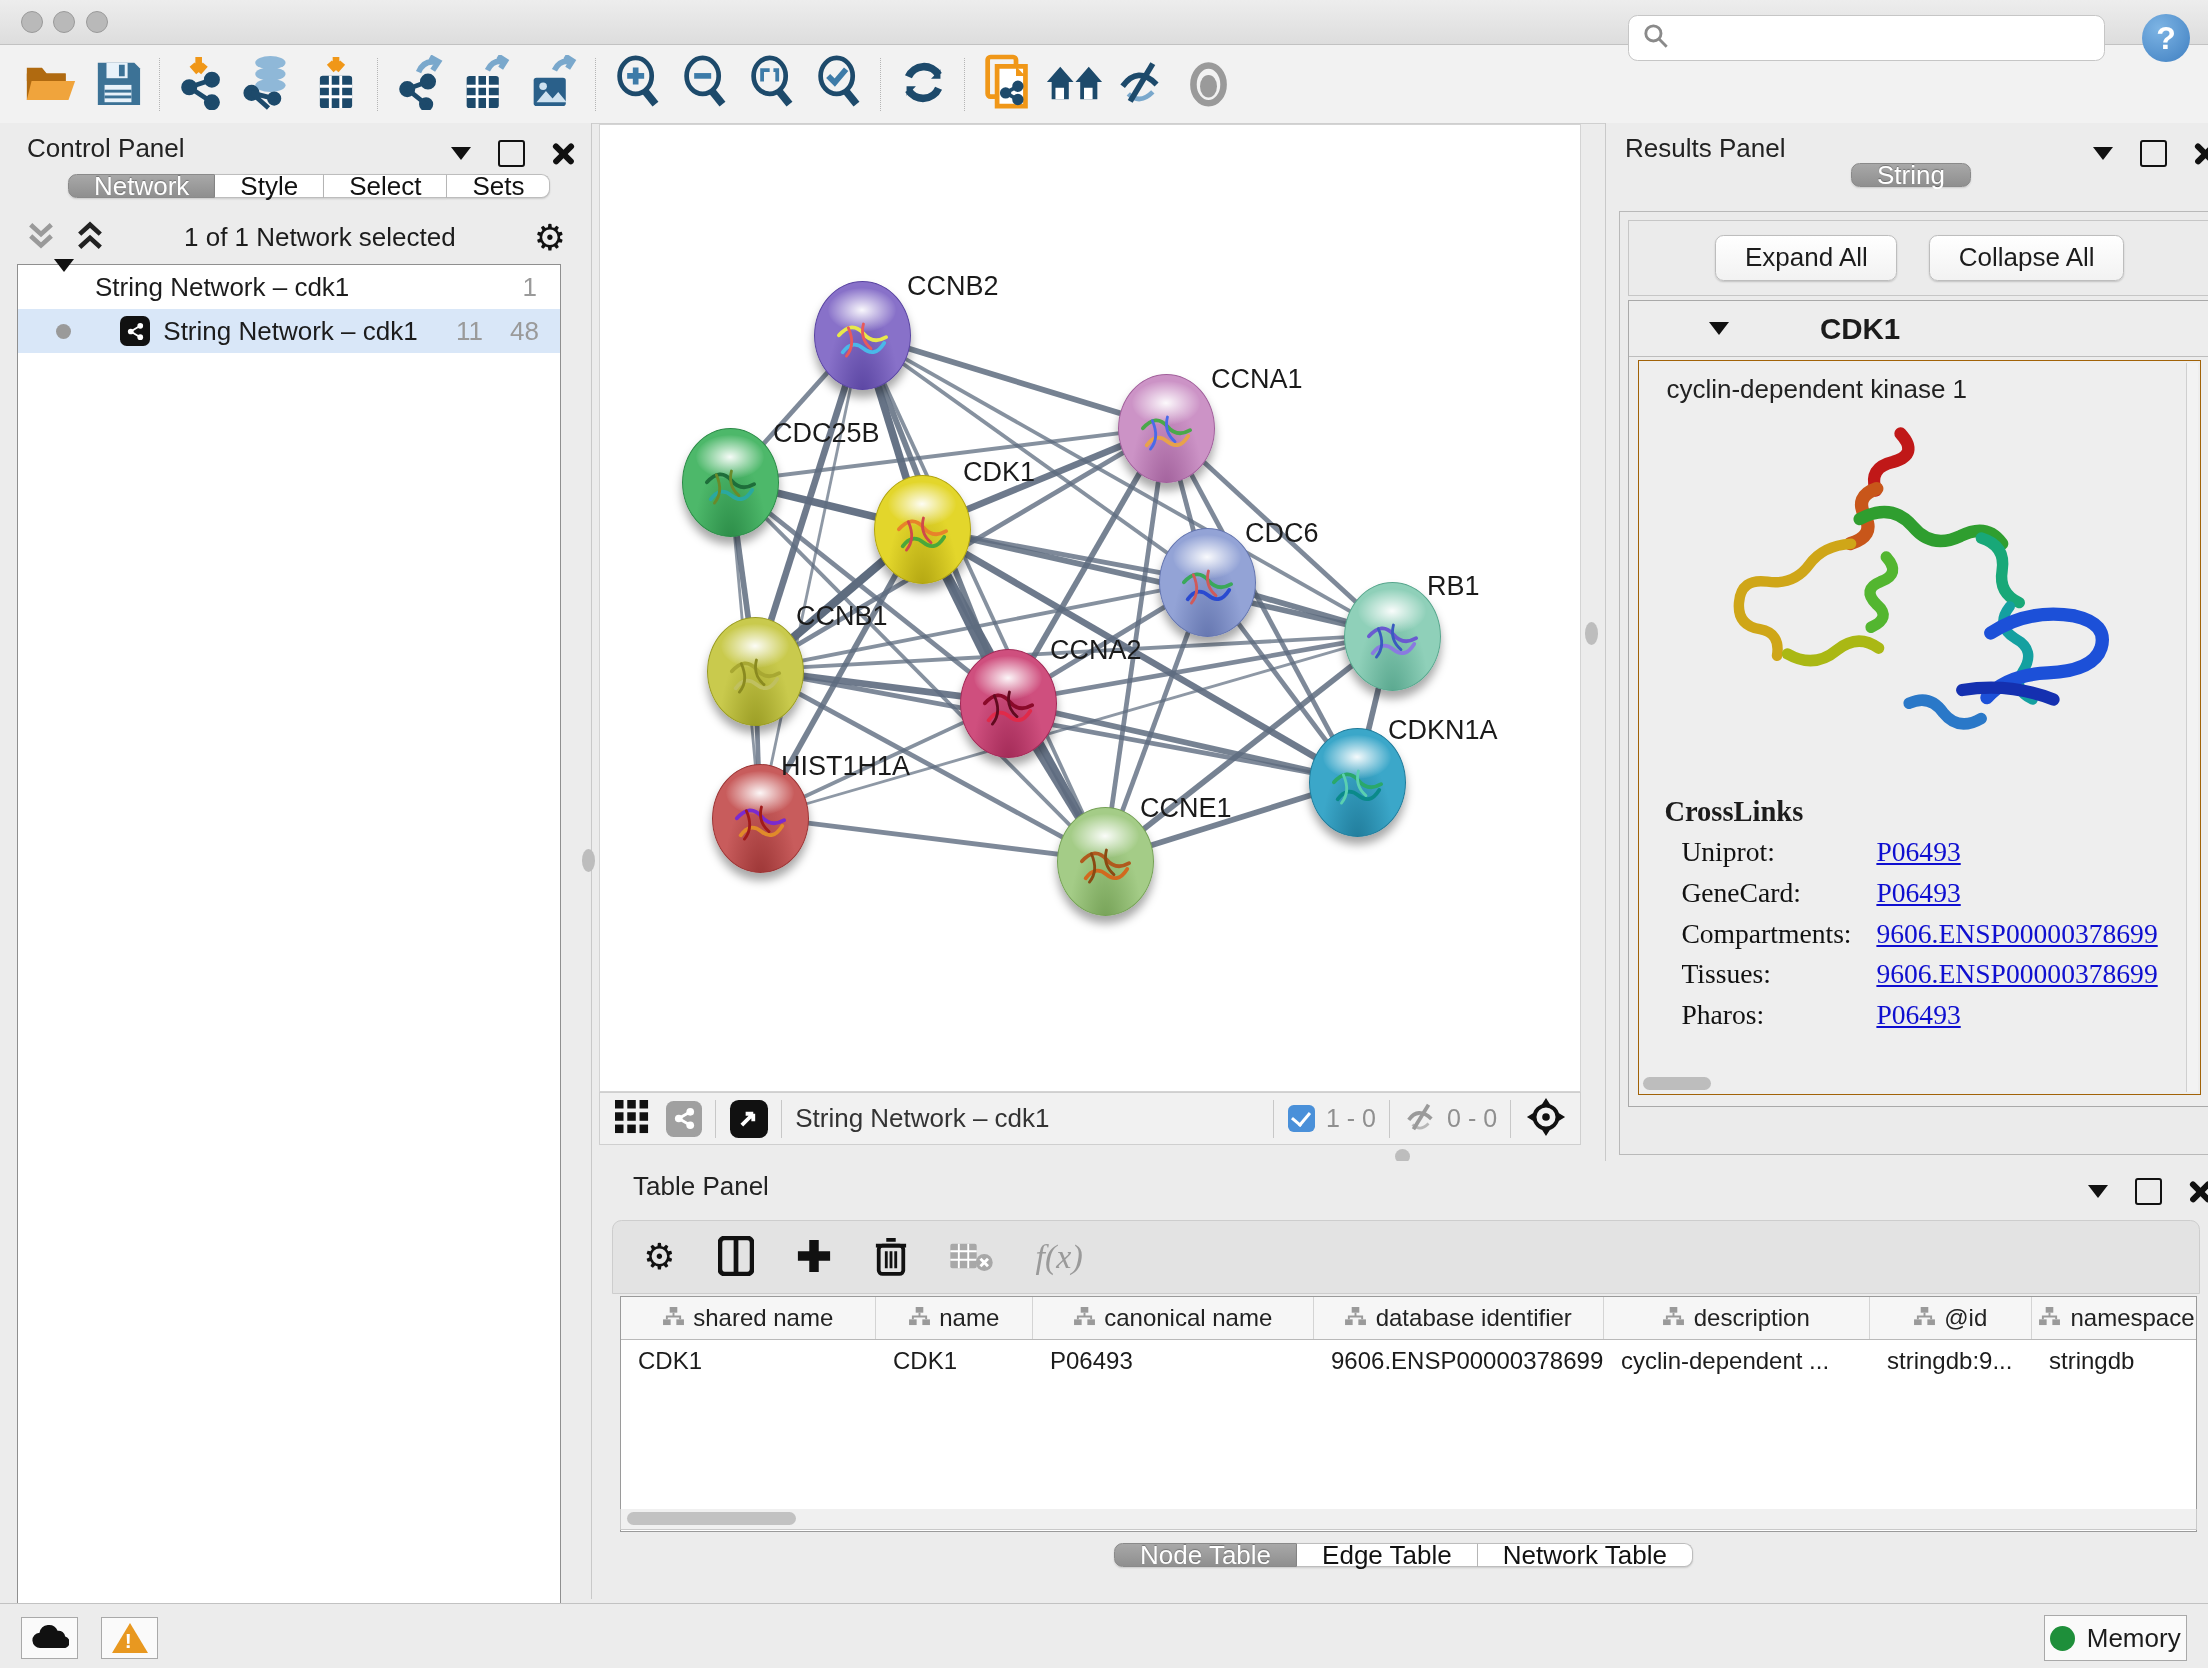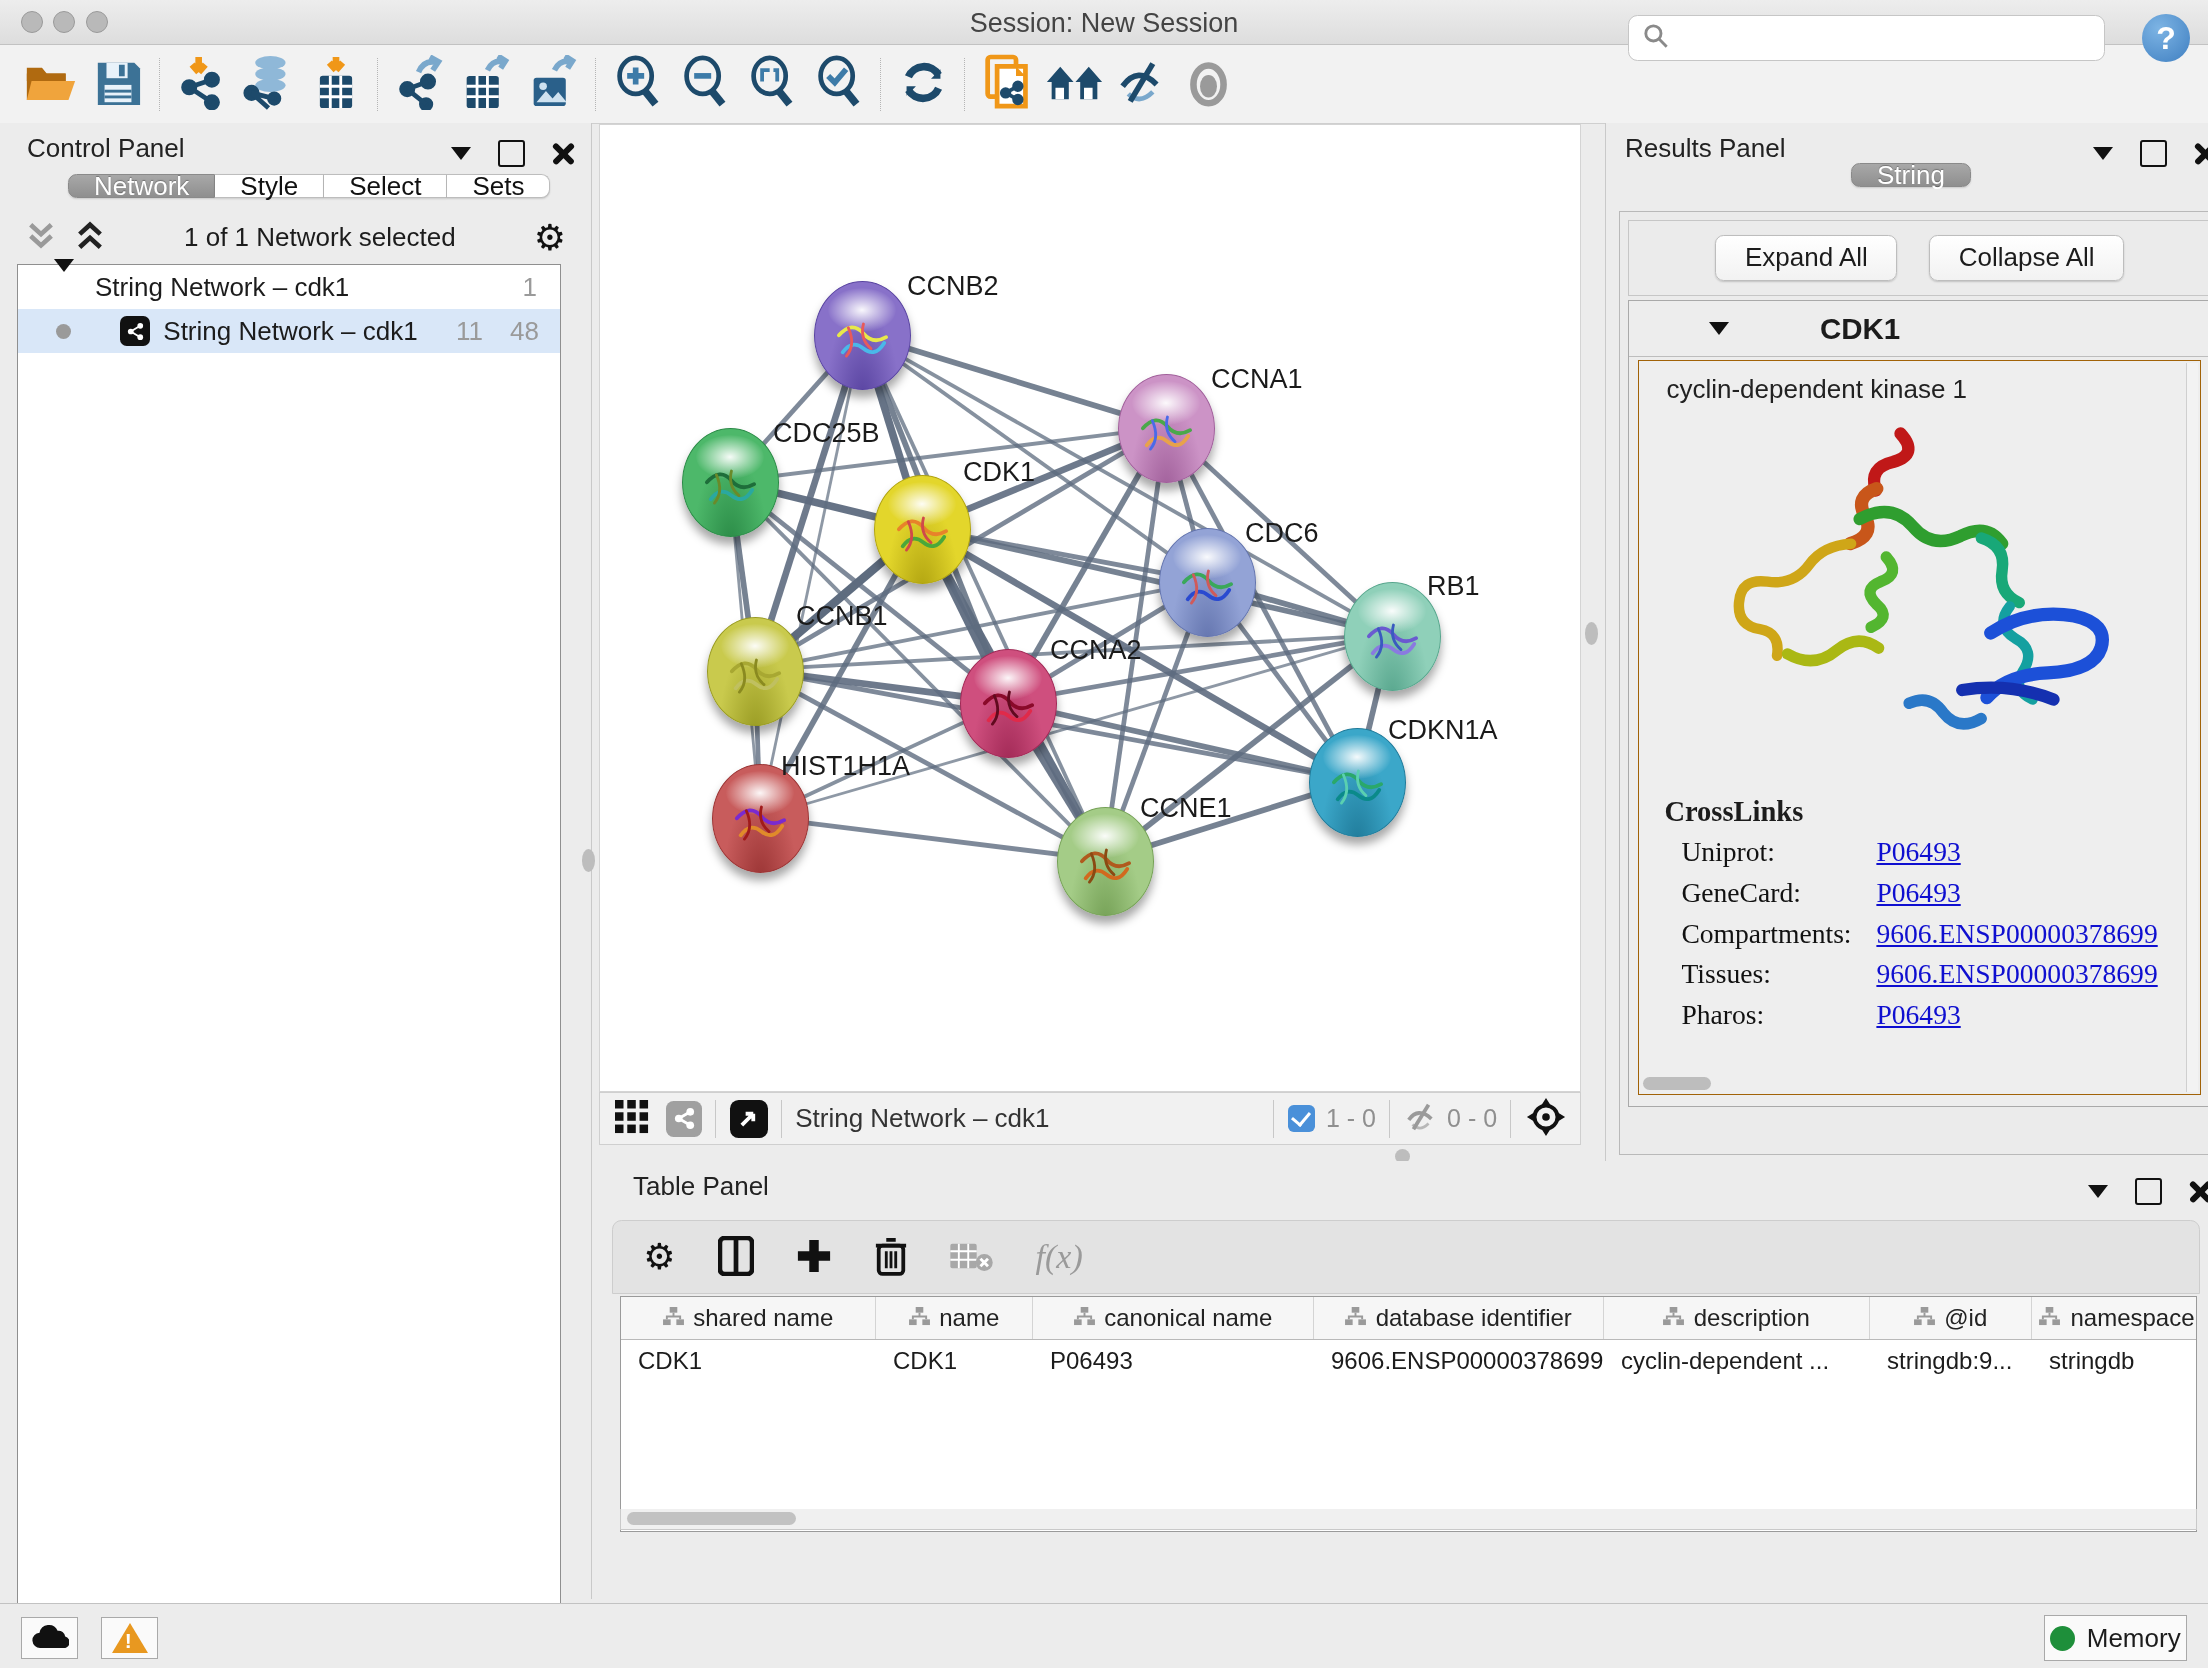--- a/index.html
+++ b/index.html
@@ -102,21 +102,20 @@
 </style>
 </head>
 <body>
 
 <div id="app">
 
   <div class="titlebar">
     <span class="tl-dot" style="left:21px"></span>
     <span class="tl-dot" style="left:53px"></span>
     <span class="tl-dot" style="left:86px"></span>
-    <div class="win-title">Session: New Session</div>
   </div>
 
   <div class="toolbar">
     <div style="width:17px"></div>
     <div class="tb-btn">
       <span><svg width="53" height="46" viewBox="0 0 56 48">
             <path d="M3 8 h16 l5 6 h20 v8 H3z" fill="#b06a10"></path>
             <path d="M3 14 h41 v28 H3z" fill="#b06a10"></path>
             <path d="M8 22 h46 l-7 20 H3z" fill="#f0a43c"></path>
           </svg></span>
@@ -751,20 +750,27 @@
             <div class="td" style="width: 290px;">9606.ENSP00000378699</div>
             <div class="td" style="width: 266px;">cyclin-dependent ...</div>
             <div class="td" style="width: 162px;">stringdb:9...</div>
             <div class="td" style="width: 171px;">stringdb</div>
           </div>
         </div>
     </div>
     <div class="hscroll">
         <span class="hthumb"></span>
       </div>
+    <div class="tp-tabs">
+        <div class="seg" id="tp-tabs">
+          <div class="tab sel">Node Table</div>
+          <div class="tab">Edge Table</div>
+          <div class="tab">Network Table</div>
+        </div>
+      </div>
   </div>
 
   <div class="statusbar">
     <div class="sb-btn" style="left:21px">
       <span><svg width="38" height="27" viewBox="0 0 40 28">
             <path d="M10 26 a8 8 0 0 1 -1 -16 a10 10 0 0 1 19 -2 a7 7 0 0 1 8 6 a6 6 0 0 1 -3 12z" fill="#111"></path>
           </svg></span>
     </div>
     <div class="sb-btn" style="left:101px">
       <span class="warn-tri"></span>

